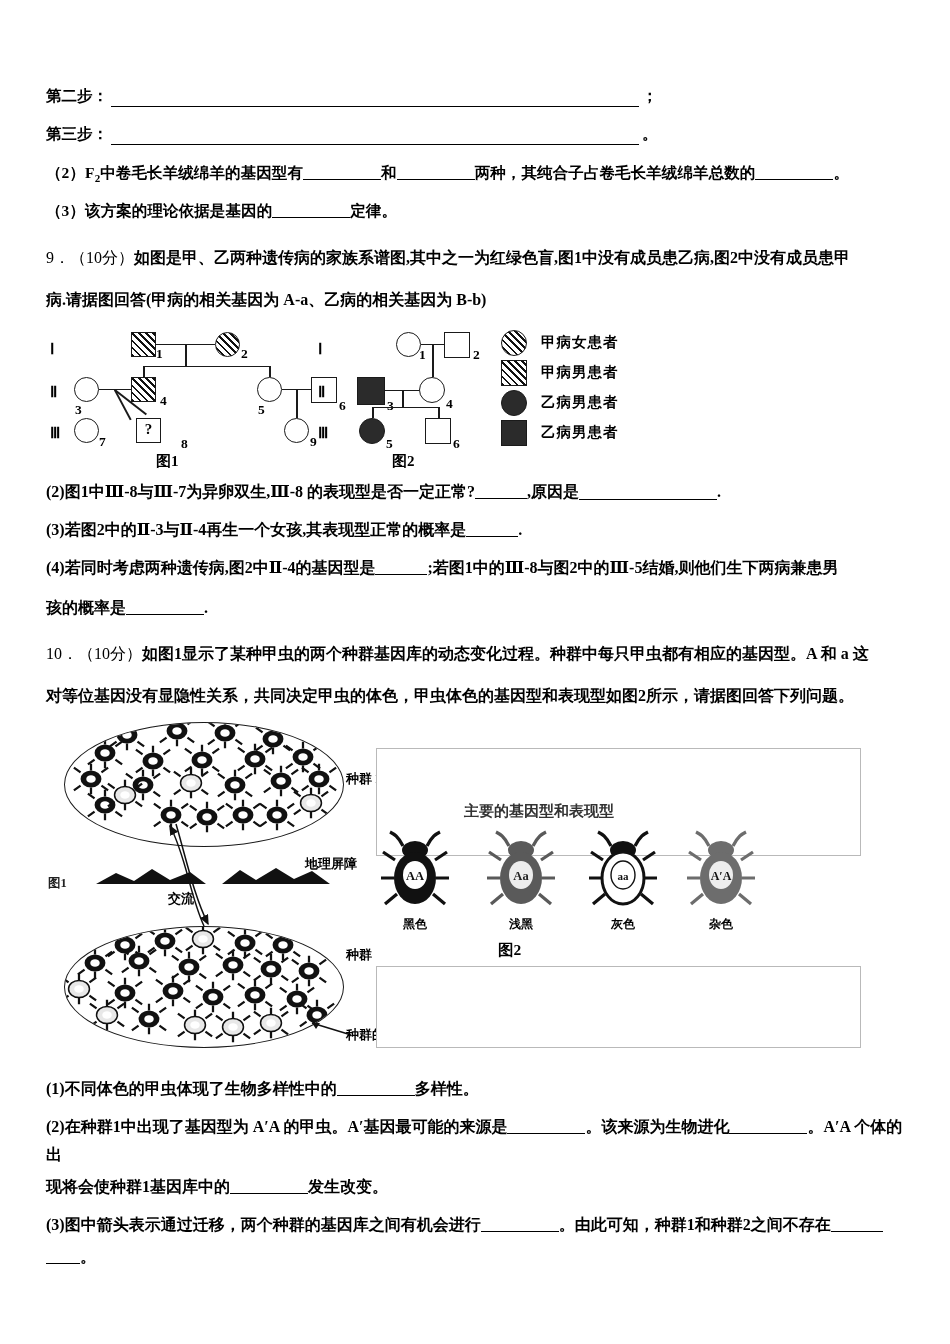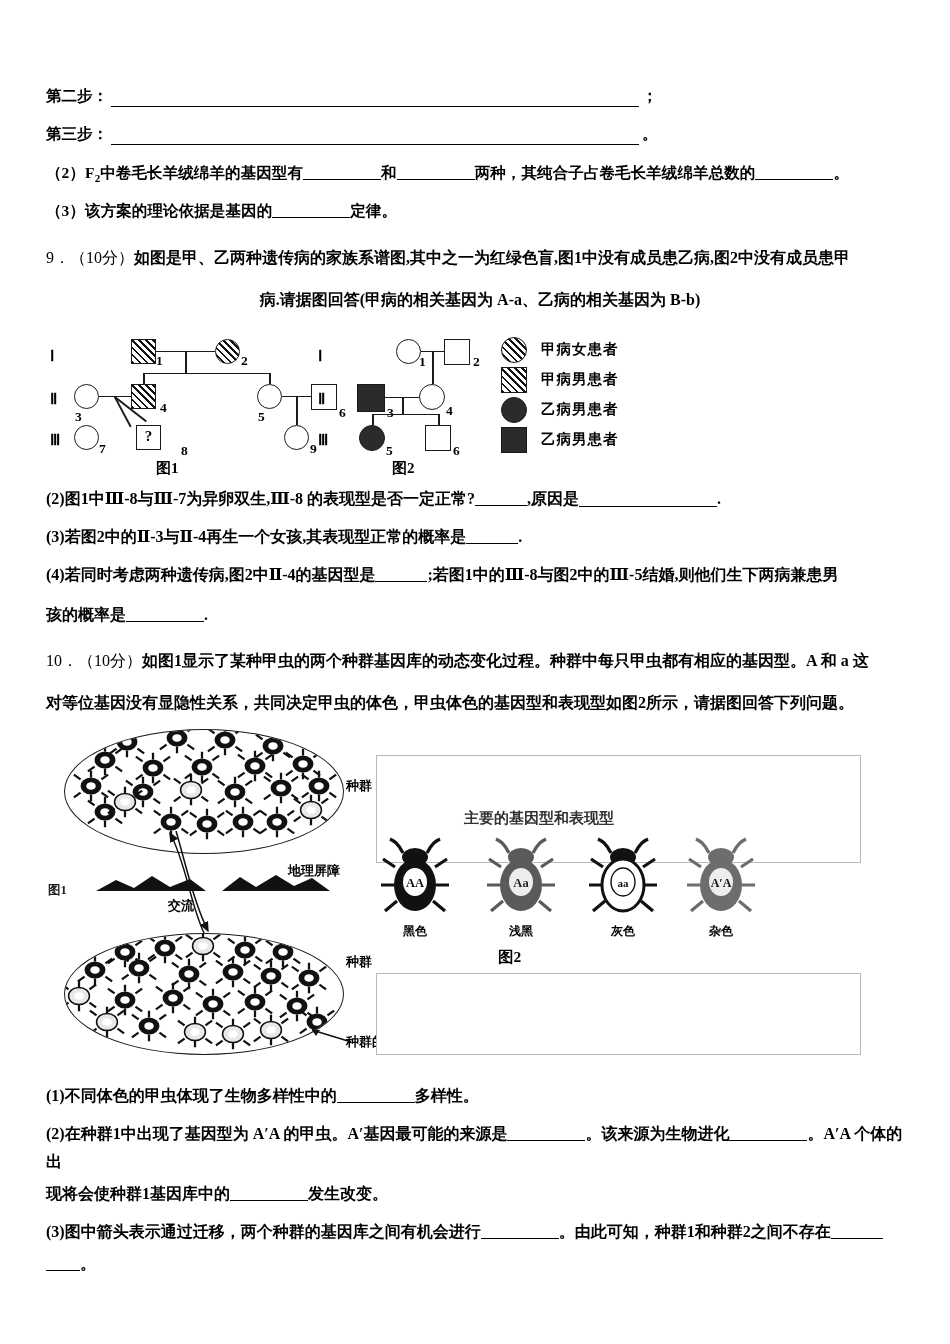--- a/index.html
+++ b/index.html
@@ -179,21 +179,21 @@
       <span>（2）F</span><span class="sub">2</span><span>中卷毛长羊绒绵羊的基因型有</span><span class="blank-m"></span><span>和</span><span class="blank-m"></span><span>两种，其纯合子占卷毛长羊绒绵羊总数的</span><span class="blank-m"></span><span>。</span>
     </div>
 
     <div class="line" style="margin-bottom:22px;">
       <span>（3）该方案的理论依据是基因的</span><span class="blank-m"></span><span>定律。</span>
     </div>
 
     <div class="qline" style="margin-bottom:14px;">
       <span class="qnum">9．</span><span class="qnum">（10分）</span><span>如图是甲、乙两种遗传病的家族系谱图,其中之一为红绿色盲,图1中没有成员患乙病,图2中没有成员患甲</span>
     </div>
-    <div class="qline" style="margin-bottom:19px;text-align:center;">
+    <div class="qline" style="margin-bottom:12px;">
       <span>病.请据图回答(甲病的相关基因为 A-a、乙病的相关基因为 B-b)</span>
     </div>
 
     <div class="fig-pedigree">
 
       <span class="roman" style="left:4px; top:14px;">Ⅰ</span>
       <span class="roman" style="left:4px; top:57px;">Ⅱ</span>
       <span class="roman" style="left:4px; top:98px;">Ⅲ</span>
 
       <div class="sqr hatch" style="left:85px; top:6px; width:25px; height:25px;"></div>
@@ -433,21 +433,21 @@
               </g>
           </g>
         </svg>
       </div>
       <span class="cap-sm" style="left:300px; top:52px;">种群 I</span>
 
       <svg style="position:absolute; left:48px; top:142px;" width="250" height="30">
         <path d="M2,24 L22,13 L40,21 L58,9 L76,20 L96,12 L112,24 Z" fill="#111"></path>
         <path d="M128,24 L146,10 L162,20 L182,8 L200,19 L218,11 L236,24 Z" fill="#111"></path>
       </svg>
-      <span class="cap-sm" style="left:242px; top:137px;">地理屏障</span>
+      <span class="cap-sm" style="left:259px; top:137px;">地理屏障</span>
       <span class="cap-sm" style="left:122px; top:172px;">交流</span>
 
       <svg style="position:absolute; left:100px; top:96px;" width="110" height="120">
         <defs>
           <marker id="ah" markerWidth="8" markerHeight="8" refX="6" refY="3" orient="auto">
             <path d="M0,0 L7,3 L0,6 z" fill="#111"></path>
           </marker>
         </defs>
         <path d="M58,112 C44,82 40,42 24,12" stroke="#111" stroke-width="1.5" fill="none" marker-end="url(#ah)"></path>
         <path d="M30,10 C40,44 48,82 62,110" stroke="#111" stroke-width="1.5" fill="none" marker-end="url(#ah)"></path>

